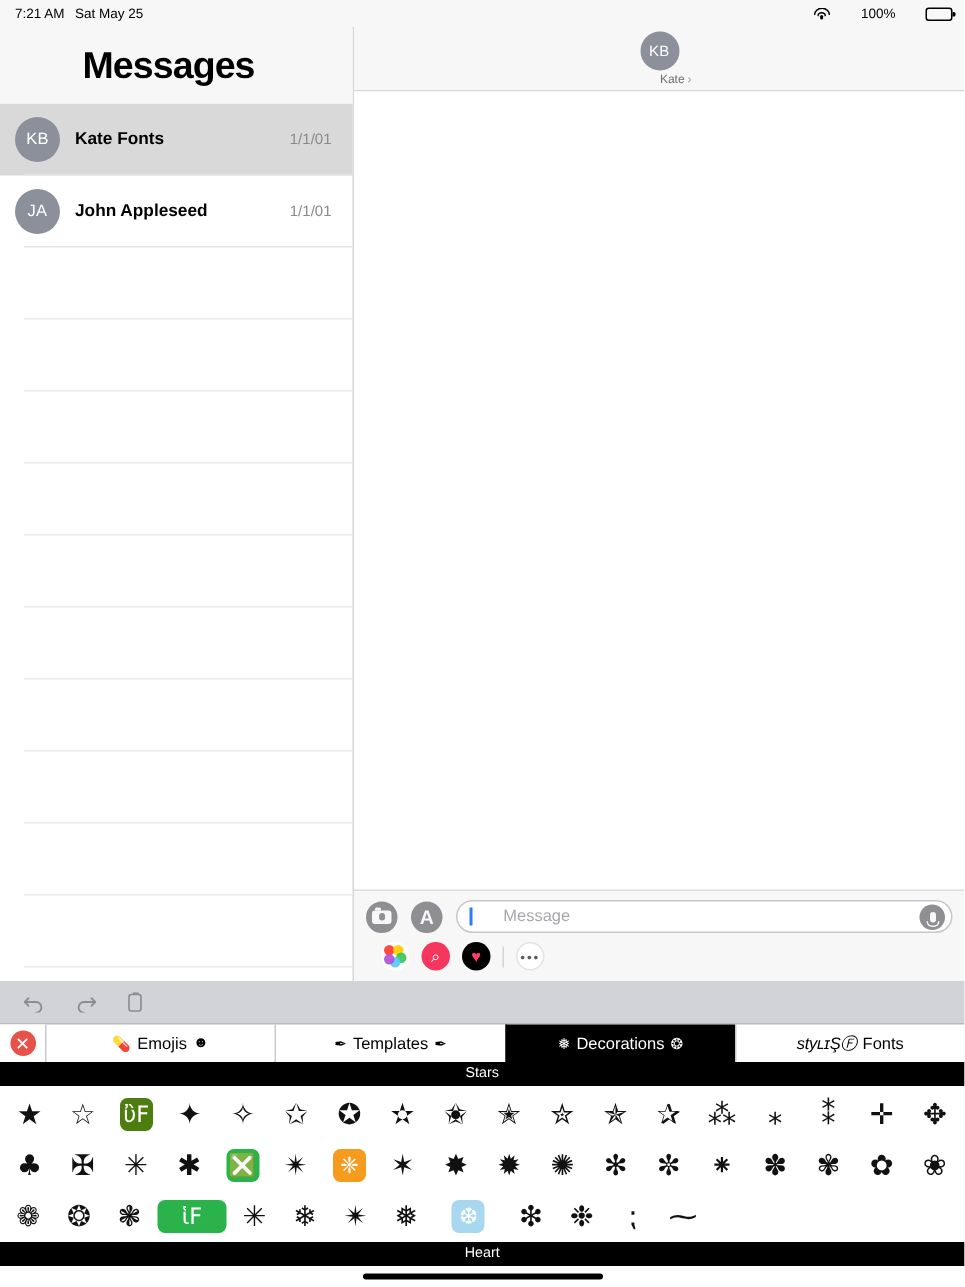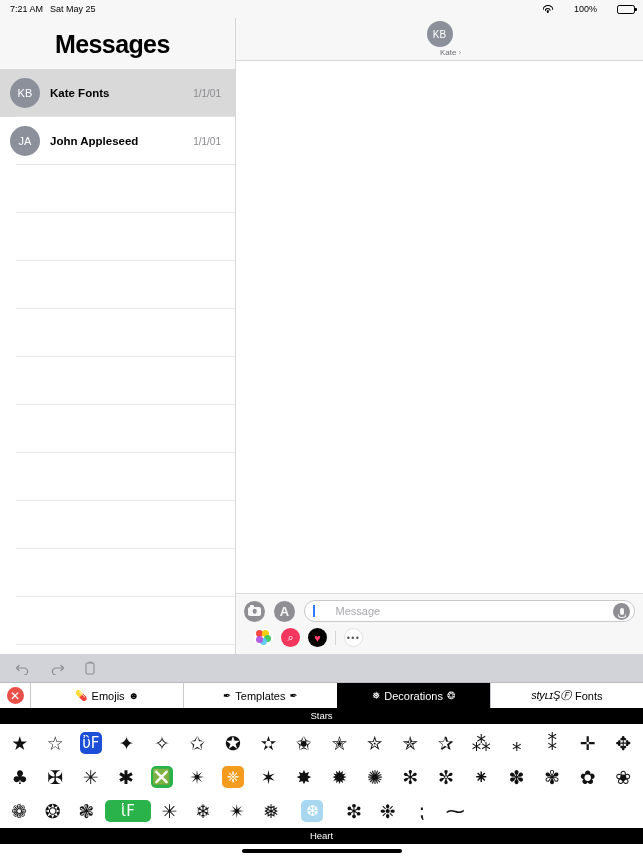--- a/index.html
+++ b/index.html
@@ -306,21 +306,21 @@
         <span>Fonts</span>
       </div>
     </div>
 
     <div class="section-head">Stars</div>
     <div class="glyph-grid" id="stars-grid">
         <div class="glyph-row">
           <div class="glyph">★</div>
           <div class="glyph">☆</div>
           <div class="glyph" style="color: rgb(255, 255, 255); flex: 0 0 35.7222px;">
-            <span style="display: flex; align-items: center; justify-content: center; width: 22px; height: 22px; border-radius: 5px; font-size: 15px; background: #1d4ed8; color: rgb(255, 255, 255);">ὒF</span>
+            <span style="display: flex; align-items: center; justify-content: center; width: 22px; height: 22px; border-radius: 5px; font-size: 15px; background: #4d7c0f; color: rgb(255, 255, 255);">ὒF</span>
           </div>
           <div class="glyph">✦</div>
           <div class="glyph">✧</div>
           <div class="glyph">✩</div>
           <div class="glyph">✪</div>
           <div class="glyph">✫</div>
           <div class="glyph">✬</div>
           <div class="glyph">✭</div>
           <div class="glyph">✮</div>
           <div class="glyph">✯</div>

